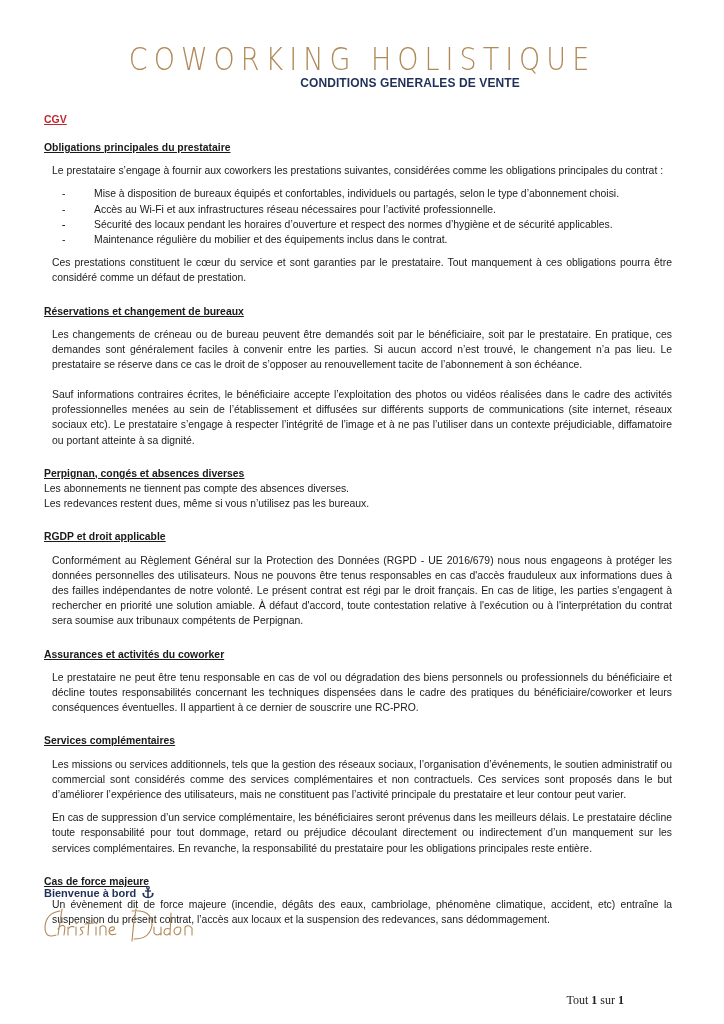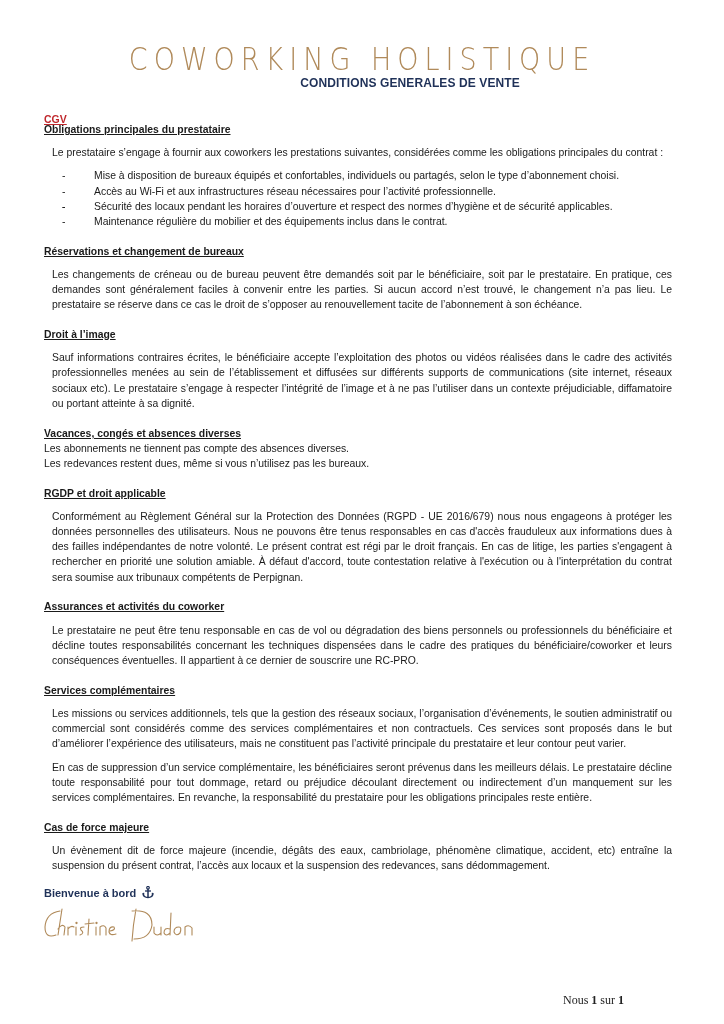--- a/index.html
+++ b/index.html
@@ -65,20 +65,21 @@
       line-height: 15.2px;
       color: #1a1a1a;
     }
     .section {
       margin-bottom: 14.5px;
     }
     .section-title {
       font-weight: bold;
       text-decoration: underline;
       font-size: 10.4px;
+      margin-top: 18px;
     }
     .para {
       text-align: justify;
       margin: 8px;
     }
     .para + .para {
       margin-top: 7px;
     }
     .bullets {
       list-style: none;
@@ -145,34 +146,34 @@
       <p class="para">Le prestataire s’engage à fournir aux coworkers les prestations suivantes, considérées comme les obligations principales du contrat :</p>
       <div class="bullets-wrap">
         <ul class="bullets">
           <li><span class="dash">-</span><span>Mise à disposition de bureaux équipés et confortables, individuels ou partagés, selon le type d’abonnement choisi.</span></li>
           <li><span class="dash">-</span><span>Accès au Wi-Fi et aux infrastructures réseau nécessaires pour l’activité professionnelle.</span></li>
           <li><span class="dash">-</span></li>
           <li><span class="dash">-</span><span>Sécurité des locaux pendant les horaires d’ouverture et respect des normes d’hygiène et de sécurité applicables.</span></li>
           <li><span class="dash">-</span><span>Maintenance régulière du mobilier et des équipements inclus dans le contrat.</span></li>
         </ul>
       </div>
+      <p class="para">Ces prestations constituent le cœur du service et sont garanties par le prestataire. Tout manquement à ces obligations pourra être considéré comme un défaut de prestation.</p>
     </div>
 
     <div class="section">
       <div class="section-title">Réservations et changement de bureaux</div>
       <p class="para">Les changements de créneau ou de bureau peuvent être demandés soit par le bénéficiaire, soit par le prestataire. En pratique, ces demandes sont généralement faciles à convenir entre les parties. Si aucun accord n’est trouvé, le changement n’a pas lieu. Le prestataire se réserve dans ce cas le droit de s’opposer au renouvellement tacite de l’abonnement à son échéance.</p>
     </div>
 
     <div class="section">
-      <div class="section-title">Droit à l’image</div>
       <p class="para">Sauf informations contraires écrites, le bénéficiaire accepte l’exploitation des photos ou vidéos réalisées dans le cadre des activités professionnelles menées au sein de l’établissement et diffusées sur différents supports de communications (site internet, réseaux sociaux etc). Le prestataire s’engage à respecter l’intégrité de l’image et à ne pas l’utiliser dans un contexte préjudiciable, diffamatoire ou portant atteinte à sa dignité.</p>
     </div>
 
     <div class="section">
-      <div class="section-title">Vacances, congés et absences diverses</div>
+      <div class="section-title">Perpignan, congés et absences diverses</div>
       <div>Les abonnements ne tiennent pas compte des absences diverses.</div>
       <div>Les redevances restent dues, même si vous n’utilisez pas les bureaux.</div>
     </div>
 
     <div class="section">
       <div class="section-title">RGDP et droit applicable</div>
       <p class="para">Conformément au Règlement Général sur la Protection des Données (RGPD - UE 2016/679) nous nous engageons à protéger les données personnelles des utilisateurs. Nous ne pouvons être tenus responsables en cas d'accès frauduleux aux informations dues à des failles indépendantes de notre volonté. Le présent contrat est régi par le droit français. En cas de litige, les parties s'engagent à rechercher en priorité une solution amiable. À défaut d'accord, toute contestation relative à l'exécution ou à l'interprétation du contrat sera soumise aux tribunaux compétents de Perpignan.</p>
     </div>
 
     <div class="section">
@@ -238,19 +239,19 @@
         <path d="M130 24 Q124 22 124 28 Q126 32 130 28 M131 8 L130 30"></path>
 
         <path d="M139 22 Q134 22 134 27 Q136 32 140 28 Q142 22 139 22"></path>
 
         <path d="M145 30 L145 22 Q149 19 152 23 L152 30"></path>
       </g>
     </svg>
   </div>
 
   <div class="footer">
-    <span>Nous</span>
+    <span>Tout</span>
     <b>1</b>
     <span>sur</span>
     <b>1</b>
   </div>
 
 </div>
 
 </body></html>

